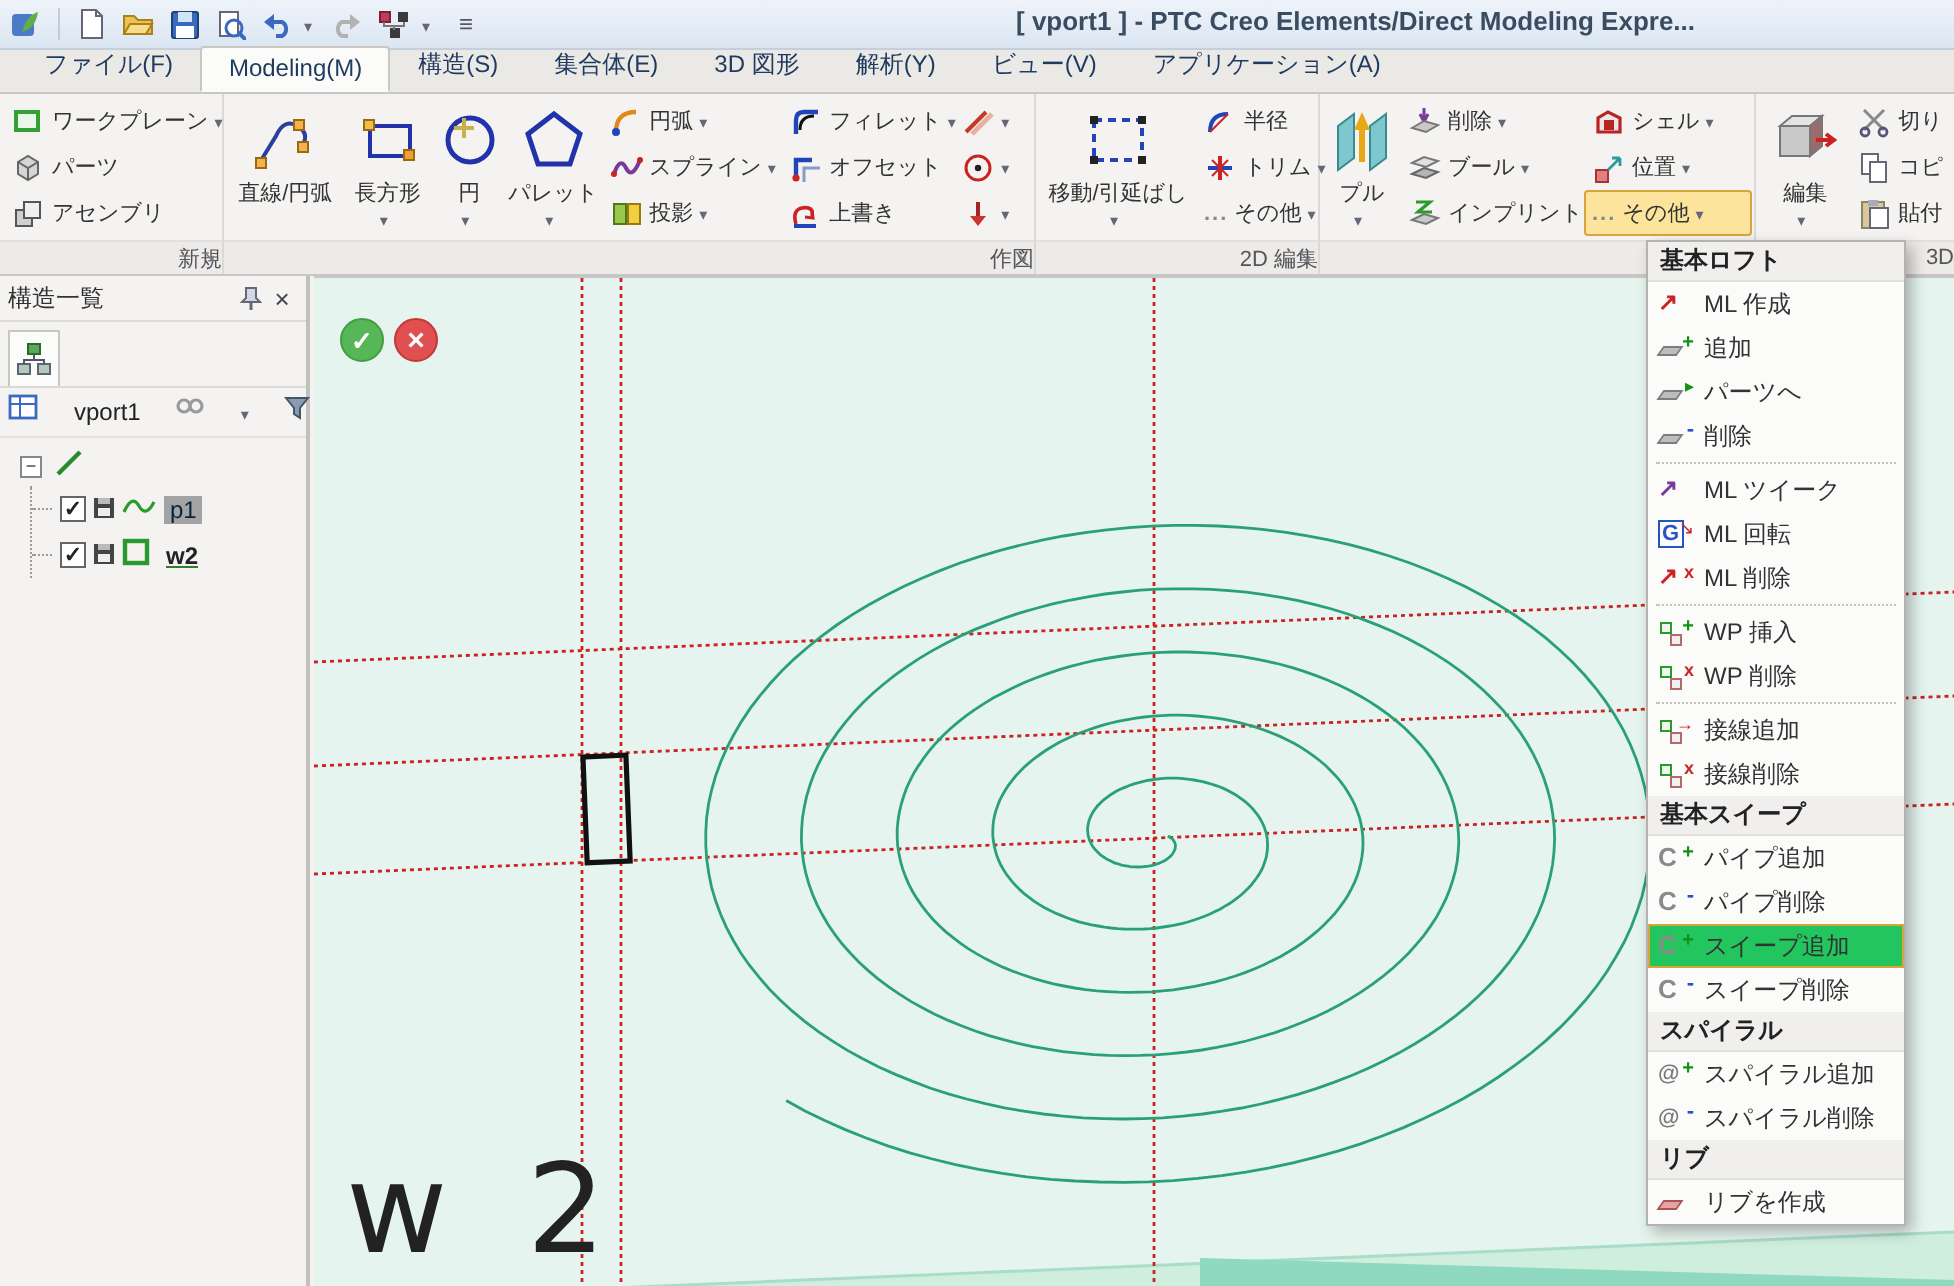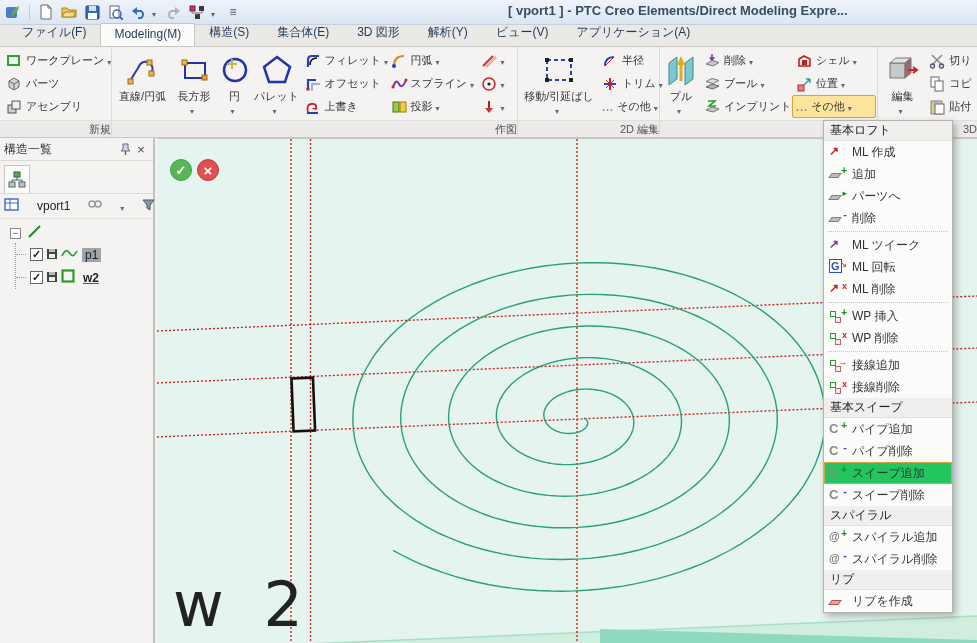--- a/index.html
+++ b/index.html
@@ -55,21 +55,21 @@
 .tlabel.act{text-decoration:underline;text-decoration-color:#2f7d2f;font-weight:bold}
 
 #canvas{left:157px;top:138px;width:820px;height:505px;background:#e5f4ee;border-top:1px solid #c9c7c4}
 .okbtn,.xbtn{position:absolute;width:22px;height:22px;border-radius:50%;display:flex;align-items:center;justify-content:center;color:#fff;font-weight:bold}
 .okbtn{left:13px;top:20px;background:#57b657;border:1px solid #3f9e3f}
 .okbtn::before{content:"✓";font-size:13px}
 .xbtn{left:40px;top:20px;background:#e05050;border:1px solid #c03a3a}
 .xbtn::before{content:"×";font-size:15px}
 
 #menu{left:823px;top:120px;width:130px;background:#fbfbfa;border:1px solid #b5b3b0;box-shadow:3px 3px 7px rgba(0,0,0,.28);z-index:50}
-.mh{height:20px;display:flex;align-items:center;padding-left:6px;font-size:12px;font-weight:normal;color:#222;background:#f1efed;border-bottom:1px solid #e2e0dd}
+.mh{height:20px;display:flex;align-items:center;padding-left:6px;font-size:12px;font-weight:bold;color:#222;background:#f1efed;border-bottom:1px solid #e2e0dd}
 .mi{height:22px;display:flex;align-items:center;font-size:12px;color:#333;border:1px solid transparent}
 .mi.hl{background:#22c55e;border-color:#d9a43c}
 .mit{padding-left:2px;white-space:nowrap}
 .msep{height:5px;position:relative}
 .msep::before{content:"";position:absolute;left:4px;right:4px;top:2px;border-top:1px dotted #c6c4c1}
 
 .mic{width:16px;height:15px;position:relative;flex:none;margin:0 5px 0 4px}
 .mic i{position:absolute;font-style:normal;line-height:1}
 .wedge{left:1px;top:6px;width:10px;height:5px;background:#bdbdbd;border:1px solid #7d7d7d;transform:skewX(-35deg)}
 .ribw{left:1px;top:6px;width:10px;height:5px;background:#e6a3a3;border:1px solid #a55;transform:skewX(-35deg)}
@@ -234,20 +234,47 @@
         </div>
       <div class="bbtn" style="width:48px">
           <span class="bicon">
             <svg width="32" height="32">
               <path d="M16 3 L29 13 L24 28 L8 28 L3 13 Z" fill="none" stroke="#2233aa" stroke-width="2.5"></path>
             </svg>
           </span>
           <span>パレット</span>
           <span class="caret"></span>
         </div>
+      <div class="stack" style="width:90px">
+        <div class="sbtn">
+            <span class="si"><svg width="17" height="16">
+                <path d="M3 13 Q3 3 13 3" fill="none" stroke="#e08818" stroke-width="2.2"></path>
+                <circle cx="3" cy="13" r="2" fill="#2244bb"></circle>
+              </svg></span>
+            <span>円弧</span>
+            <span class="caret"></span>
+          </div>
+        <div class="sbtn">
+            <span class="si"><svg width="17" height="16">
+                <path d="M2 11 Q5 2 8 8 Q11 14 15 4" fill="none" stroke="#7a3a9a" stroke-width="2"></path>
+                <circle cx="2" cy="11" r="1.5" fill="#c22"></circle>
+                <circle cx="15" cy="4" r="1.5" fill="#c22"></circle>
+              </svg></span>
+            <span>スプライン</span>
+            <span class="caret"></span>
+          </div>
+        <div class="sbtn">
+            <span class="si"><svg width="17" height="16">
+                <rect x="2" y="3" width="6" height="10" fill="#9ac84a" stroke="#4a7a1a"></rect>
+                <rect x="9" y="3" width="6" height="10" fill="#f0d040" stroke="#9a7a10"></rect>
+              </svg></span>
+            <span>投影</span>
+            <span class="caret"></span>
+          </div>
+      </div>
       <div class="stack" style="width:86px">
         <div class="sbtn">
             <span class="si"><svg width="17" height="16">
                 <path d="M3 14 V7 Q3 3 7 3 H14" fill="none" stroke="#2244bb" stroke-width="2.2"></path>
                 <path d="M5 12 Q5 5 12 5" fill="none" stroke="#111" stroke-width="1.5"></path>
               </svg></span>
             <span>フィレット</span>
             <span class="caret"></span>
           </div>
         <div class="sbtn">
@@ -258,47 +285,20 @@
               </svg></span>
             <span>オフセット</span>
           </div>
         <div class="sbtn">
             <span class="si"><svg width="17" height="16">
                 <path d="M3 13 Q1 6 6 5 Q12 4 11 9" fill="none" stroke="#c22" stroke-width="1.8"></path>
                 <path d="M11 6 l0.5 4 l-4 -0.5" fill="none" stroke="#c22" stroke-width="1.5"></path>
                 <path d="M2 14 H13" stroke="#2244bb" stroke-width="2"></path>
               </svg></span>
             <span>上書き</span>
-          </div>
-      </div>
-      <div class="stack" style="width:90px">
-        <div class="sbtn">
-            <span class="si"><svg width="17" height="16">
-                <path d="M3 13 Q3 3 13 3" fill="none" stroke="#e08818" stroke-width="2.2"></path>
-                <circle cx="3" cy="13" r="2" fill="#2244bb"></circle>
-              </svg></span>
-            <span>円弧</span>
-            <span class="caret"></span>
-          </div>
-        <div class="sbtn">
-            <span class="si"><svg width="17" height="16">
-                <path d="M2 11 Q5 2 8 8 Q11 14 15 4" fill="none" stroke="#7a3a9a" stroke-width="2"></path>
-                <circle cx="2" cy="11" r="1.5" fill="#c22"></circle>
-                <circle cx="15" cy="4" r="1.5" fill="#c22"></circle>
-              </svg></span>
-            <span>スプライン</span>
-            <span class="caret"></span>
-          </div>
-        <div class="sbtn">
-            <span class="si"><svg width="17" height="16">
-                <rect x="2" y="3" width="6" height="10" fill="#9ac84a" stroke="#4a7a1a"></rect>
-                <rect x="9" y="3" width="6" height="10" fill="#f0d040" stroke="#9a7a10"></rect>
-              </svg></span>
-            <span>投影</span>
-            <span class="caret"></span>
           </div>
       </div>
       <div class="stack" style="width:40px">
         <div class="sbtn">
             <span class="si"><svg width="17" height="16">
                 <path d="M5 14 L15 4" stroke="#e8b0a0" stroke-width="2.5"></path>
                 <path d="M2 13 L12 3" stroke="#c23a2a" stroke-width="2"></path>
               </svg></span>
             <span class="caret"></span>
           </div>

